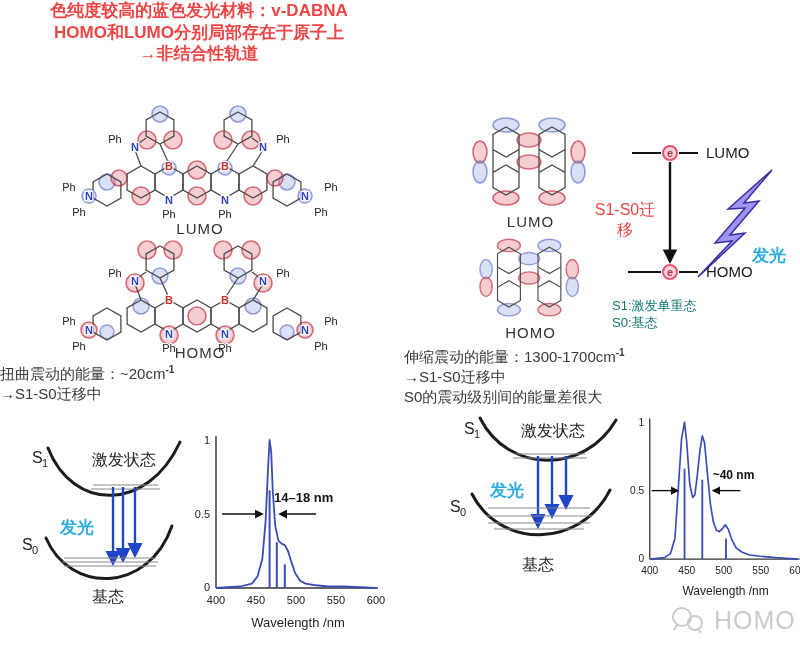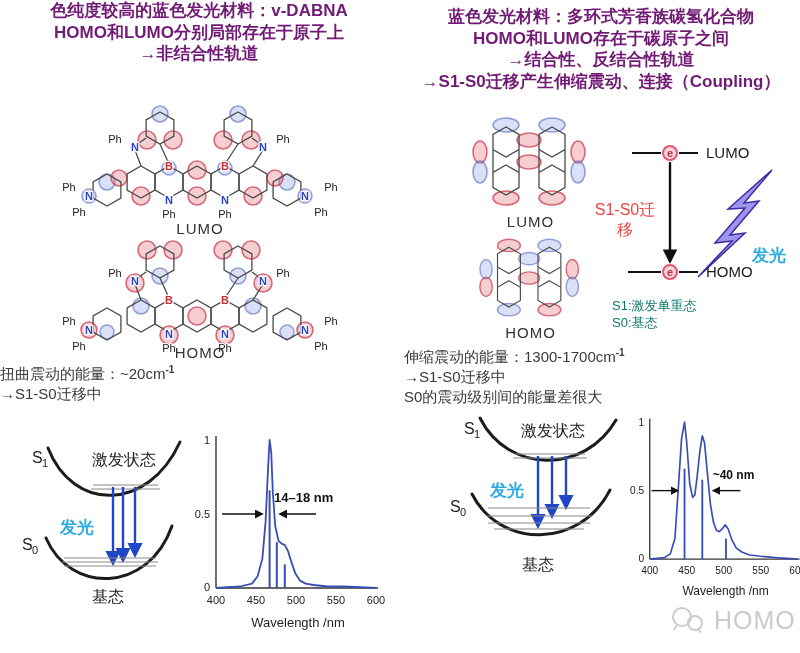--- a/index.html
+++ b/index.html
@@ -1,19 +1,19 @@
 <!DOCTYPE html>
 <html><head>
 <meta charset="utf-8">
 <style>
   html,body{margin:0;padding:0;background:#e8e8e8;}
   .slide{position:relative;width:800px;height:653px;background:#ffffff;overflow:hidden;
          font-family:"Liberation Sans","DejaVu Sans",sans-serif;}
   .abs{position:absolute;}
-  .hdr{font-weight:bold;font-size:17px;line-height:21.5px;text-align:center;color:#701a75;}
+  .hdr{font-weight:bold;font-size:17px;line-height:21.5px;text-align:center;color:#ef4444;}
   .hdr div{white-space:nowrap;}
   .notes{font-size:15px;line-height:20px;text-align:left;color:#3a3a3a;}
   .notes sup{font-size:10px;font-weight:bold;}
   .mol-label{font-size:15px;color:#333;text-align:center;letter-spacing:1px;}
   .defs-text{font-size:13px;line-height:17px;color:#0f766e;}
   .trans-text{font-size:16px;line-height:20px;color:#ef4444;text-align:center;}
   .watermark{display:flex;align-items:center;gap:6px;color:#cbcbcb;font-size:25px;letter-spacing:1px;}
   
   .skel{fill:none;stroke:#4a4a4a;stroke-width:1.3;}
   .bond{stroke:#4a4a4a;stroke-width:1.3;}
@@ -227,26 +227,20 @@
         <line x1="90.8" x2="90.8" y1="160" y2="114.12"></line>
         <line x1="98.8" x2="98.8" y1="160" y2="136.32"></line>
       </g>
     <polyline class="curve" points="30.0,160.0 54.0,158.5 66.0,155.6 71.6,148.2 76.4,130.4 79.6,93.4 82.0,41.6 83.6,12.0 85.2,23.8 86.8,63.8 89.2,97.8 92.4,112.6 95.6,115.6 98.8,117.1 102.0,123.0 105.2,133.4 109.2,145.2 114.0,152.6 119.6,155.6 127.6,157.0 142.0,158.5 158.0,158.5 190.0,160.0"></polyline>
     <line class="annarrow" x1="36" y1="86" x2="76" y2="86" marker-end="url(#mblack)"></line>
     <line class="annarrow" x1="130" y1="86" x2="94" y2="86" marker-end="url(#mblack)"></line>
     <text class="ann" x="88" y="74">14–18 nm</text>
     <text class="xlab" x="112" y="199">Wavelength /nm</text>
   </svg>
 
-  <div class="abs hdr" style="left:402px;top:6px;width:398px">
-    <div>蓝色发光材料：多环式芳香族碳氢化合物</div>
-    <div>HOMO和LUMO存在于碳原子之间</div>
-    <div>→结合性、反结合性轨道</div>
-    <div>→S1-S0迁移产生伸缩震动、连接（Coupling）</div>
-  </div>
 
   <svg class="abs" style="left:448px;top:112px" width="165" height="100" viewBox="0 0 165 100">
     <g>
       <ellipse class="lobe-b" cx="58" cy="13" rx="13" ry="7"></ellipse>
         <ellipse class="lobe-b" cx="104" cy="13" rx="13" ry="7"></ellipse>
       <ellipse class="lobe-r" cx="32" cy="40" rx="7" ry="11"></ellipse>
         <ellipse class="lobe-r" cx="130" cy="40" rx="7" ry="11"></ellipse>
       <ellipse class="lobe-r" cx="81" cy="28" rx="12" ry="7"></ellipse>
         <ellipse class="lobe-r" cx="81" cy="50" rx="12" ry="7"></ellipse>
       <ellipse class="lobe-b" cx="32" cy="60" rx="7" ry="11"></ellipse>

